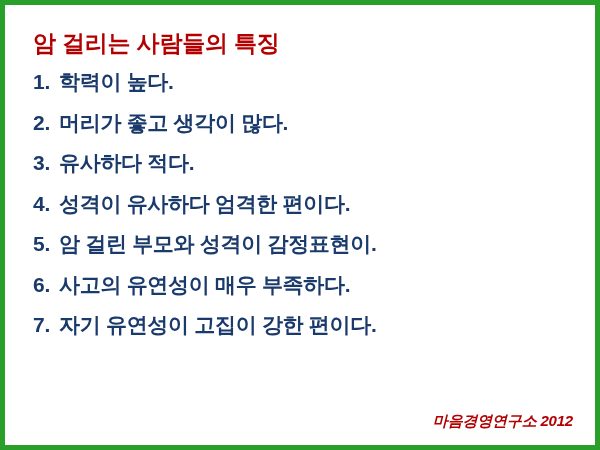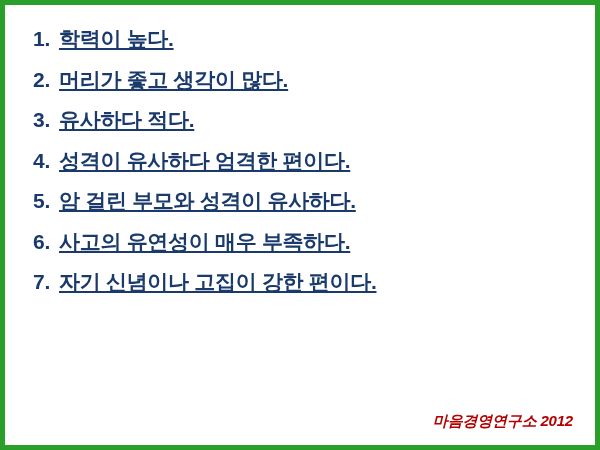--- a/index.html
+++ b/index.html
@@ -45,66 +45,66 @@
     margin: 0 0 17px 2px;
     letter-spacing: -0.3px;
   }
   .item-num {
     flex: 0 0 auto;
     width: 26px;
     color: #1a3a6b;
   }
   .item-text {
     flex: 1 1 auto;
-    text-decoration: underline;
   }
   .footer {
     position: absolute;
     right: 22px;
     bottom: 14px;
     color: #b30000;
     font-size: 15px;
     font-weight: bold;
     font-style: italic;
     letter-spacing: -0.2px;
     margin-left: 24px;
   }
 </style>
 </head>
 <body>
 
 <div class="slide">
 
+  <div class="title">암 걸리는 사람들의 특징</div>
 
   <ul class="list">
     <li class="list-item">
       <span class="item-num">1.</span>
       <span class="item-text">학력이 높다.</span>
     </li>
     <li class="list-item">
       <span class="item-num">2.</span>
       <span class="item-text">머리가 좋고 생각이 많다.</span>
     </li>
     <li class="list-item">
       <span class="item-num">3.</span>
       <span class="item-text">유사하다 적다.</span>
     </li>
     <li class="list-item">
       <span class="item-num">4.</span>
       <span class="item-text">성격이 유사하다 엄격한 편이다.</span>
     </li>
     <li class="list-item">
       <span class="item-num">5.</span>
-      <span class="item-text">암 걸린 부모와 성격이 유사하다.</span>
+      <span class="item-text">암 걸린 부모와 성격이 감정표현이.</span>
     </li>
     <li class="list-item">
       <span class="item-num">6.</span>
       <span class="item-text">사고의 유연성이 매우 부족하다.</span>
     </li>
     <li class="list-item">
       <span class="item-num">7.</span>
-      <span class="item-text">자기 신념이나 고집이 강한 편이다.</span>
+      <span class="item-text">자기 유연성이 고집이 강한 편이다.</span>
     </li>
   </ul>
 
   <div class="footer">마음경영연구소 2012</div>
 
 </div>
 
 </body></html>

